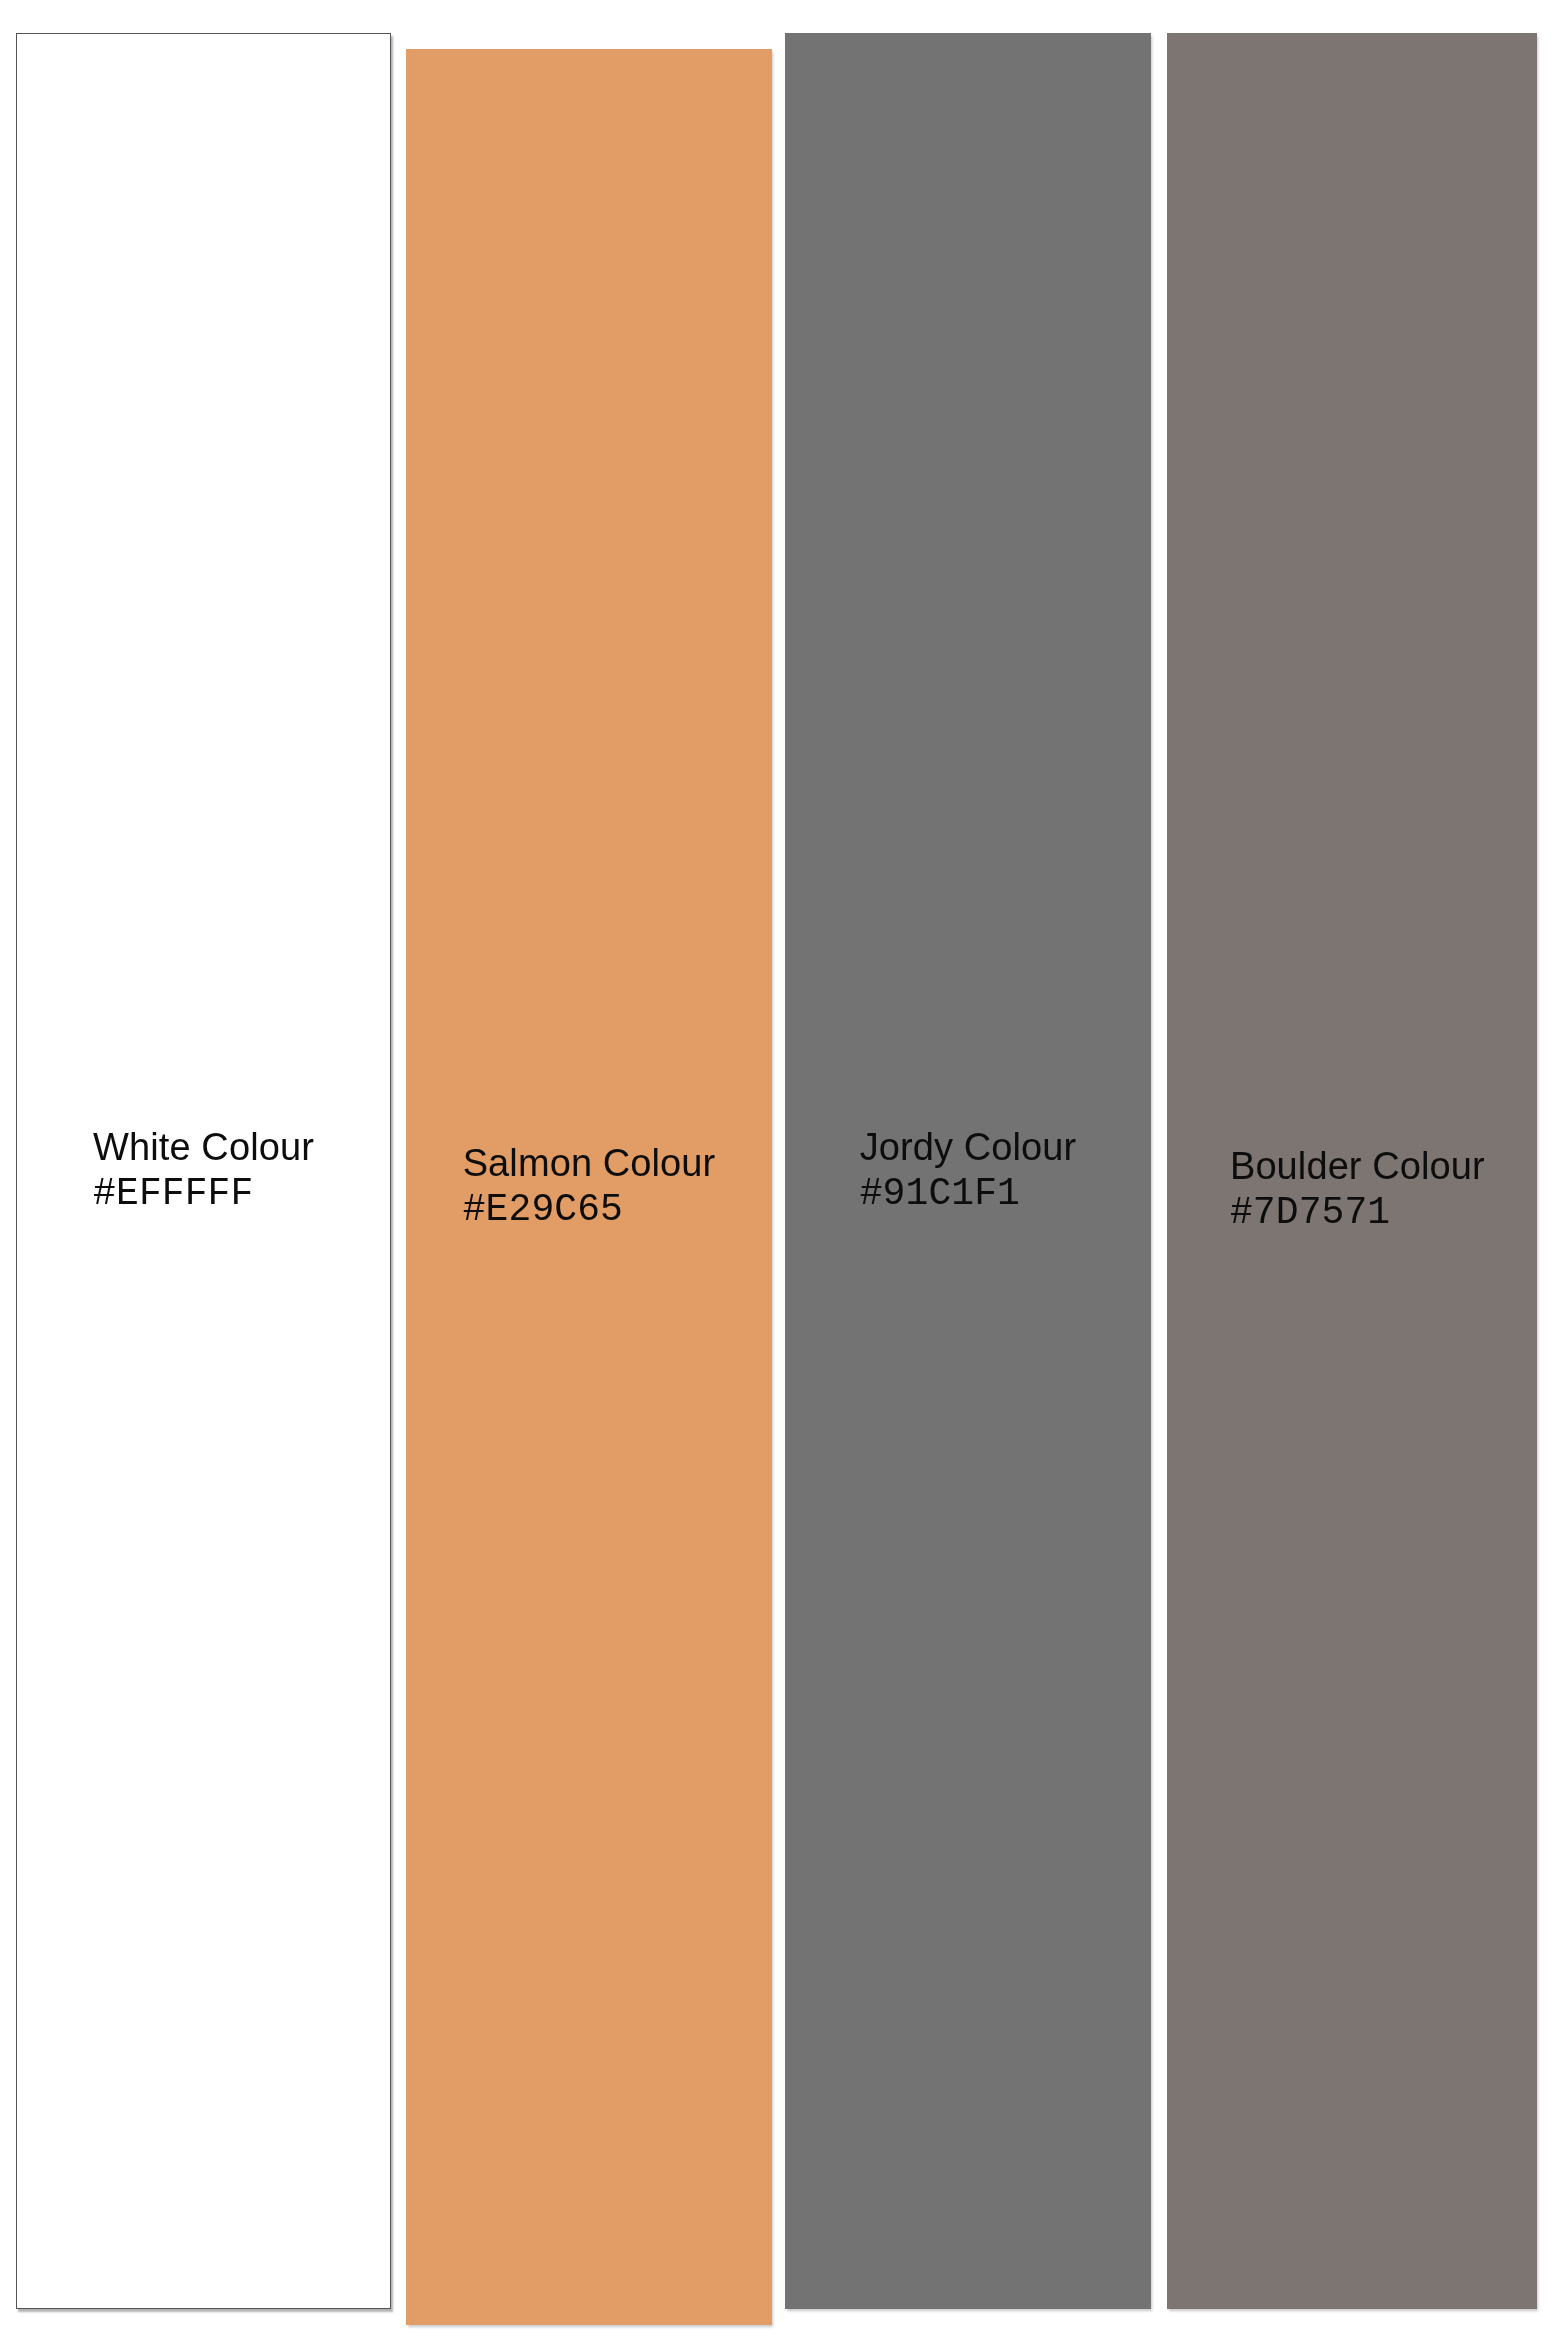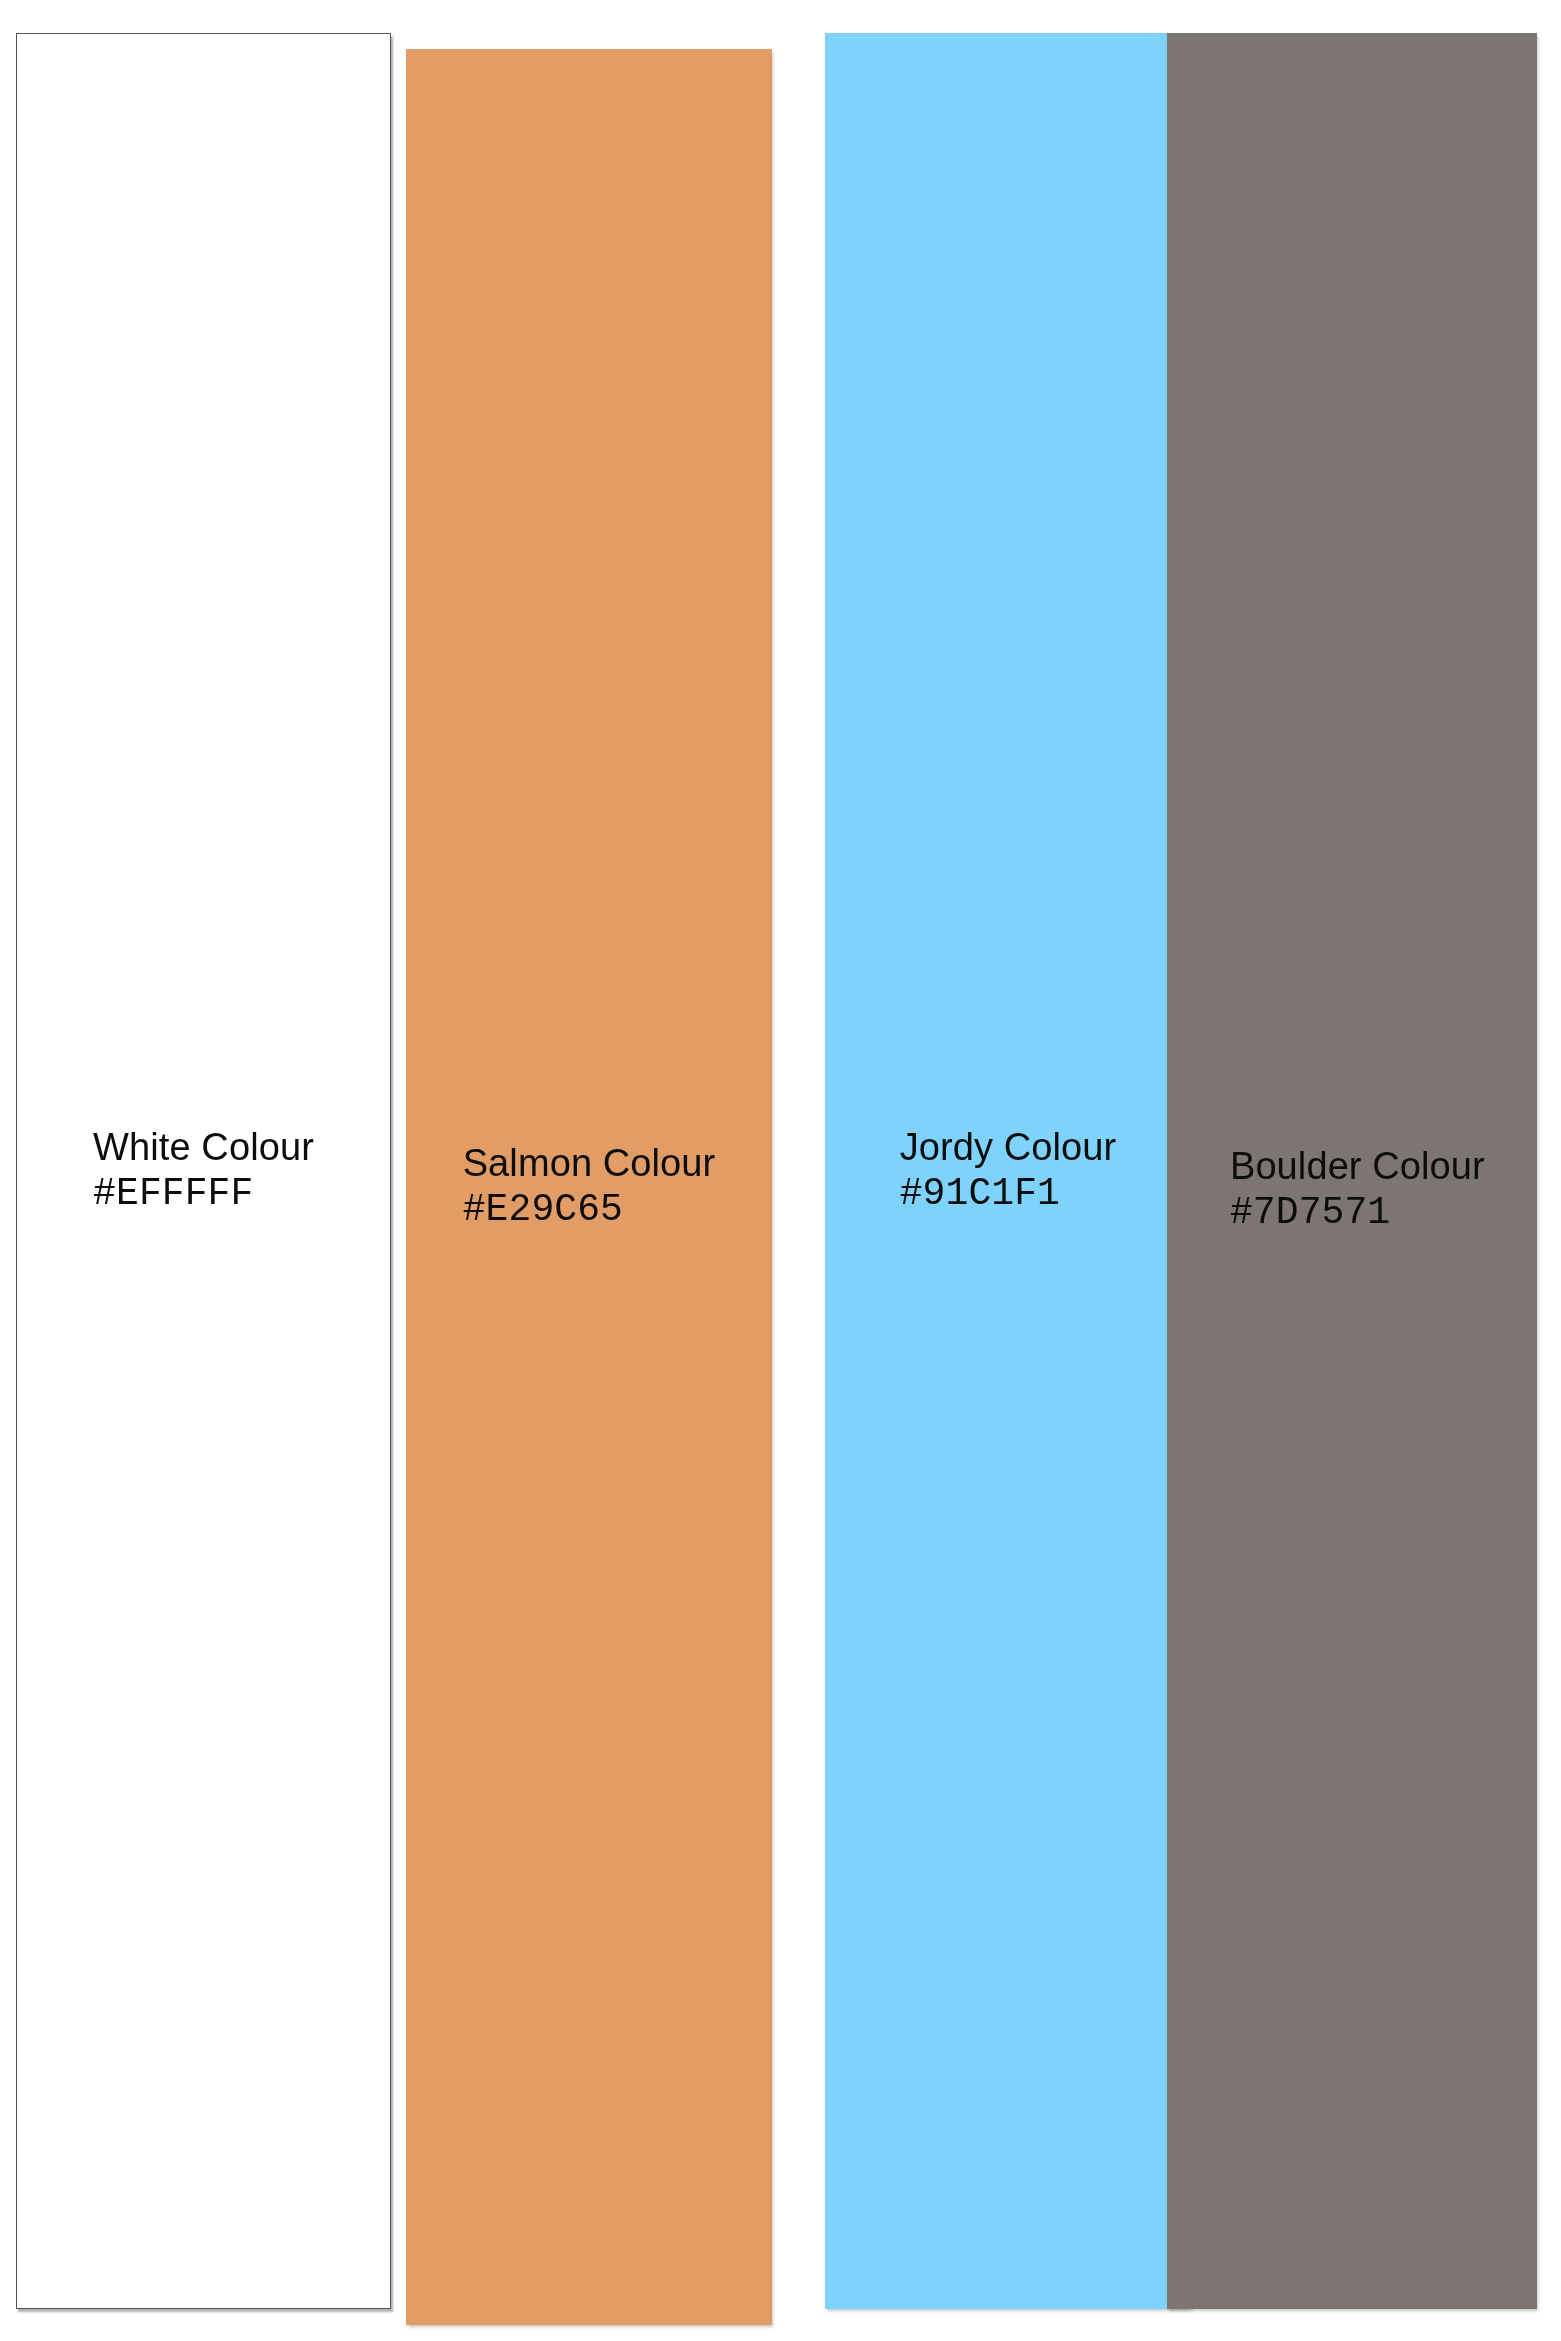--- a/index.html
+++ b/index.html
@@ -84,21 +84,21 @@
     </div>
   </div>
 
   <div class="swatch swatch--shadowed" id="swatch-salmon" style="background-color: rgb(226, 156, 101); margin-top: 16px;">
     <div class="swatch-label" style="color: rgb(13, 13, 13);">
       <span class="label-name">Salmon Colour</span>
       <span class="label-hex">#E29C65</span>
     </div>
   </div>
 
-  <div class="swatch swatch--shadowed" id="swatch-jordy" style="background-color: #7dd3fc; margin-left: 40px;">
+  <div class="swatch swatch--shadowed" id="swatch-jordy" style="background-color: #737373;">
     <div class="swatch-label" style="color: rgb(13, 13, 13);">
       <span class="label-name">Jordy Colour</span>
       <span class="label-hex">#91C1F1</span>
     </div>
   </div>
 
   <div class="swatch swatch--shadowed" id="swatch-boulder" style="background-color: rgb(125, 117, 113);">
     <div class="swatch-label" style="color: rgb(13, 13, 13); margin-top: 38px;">
       <span class="label-name">Boulder Colour</span>
       <span class="label-hex">#7D7571</span>

